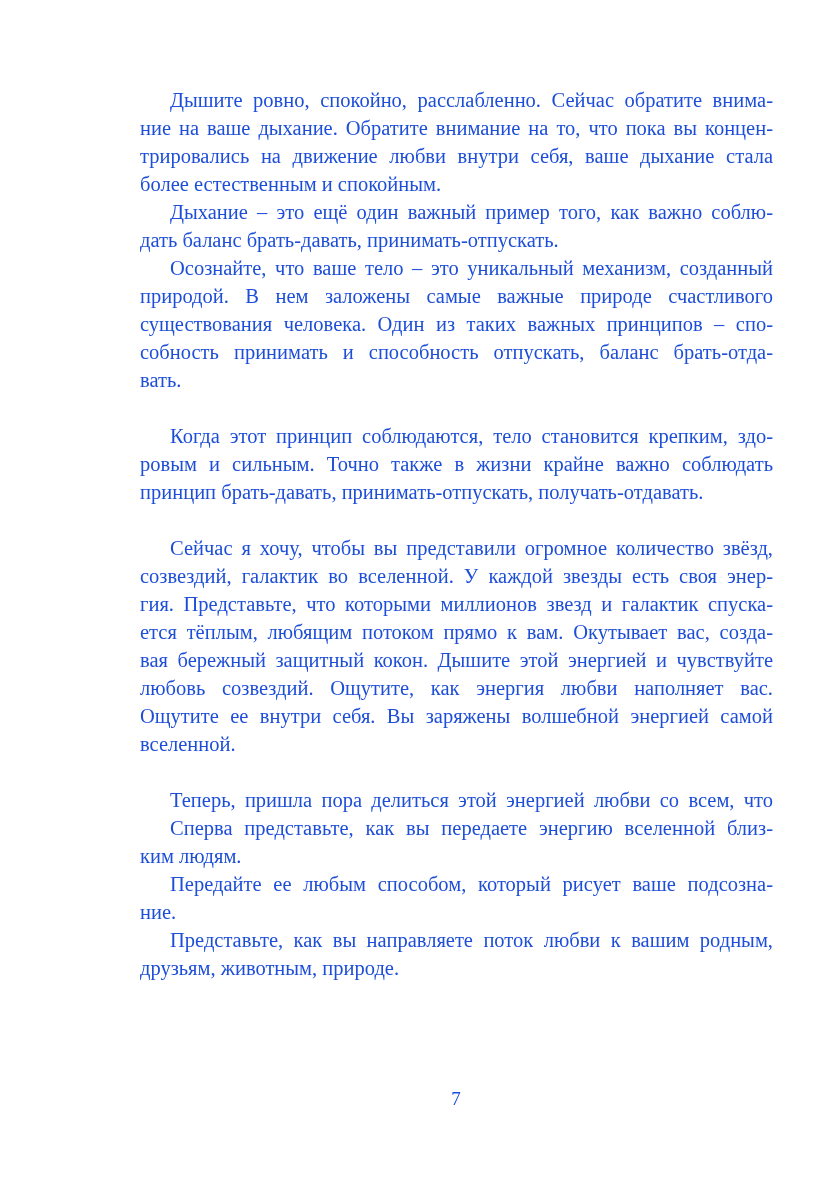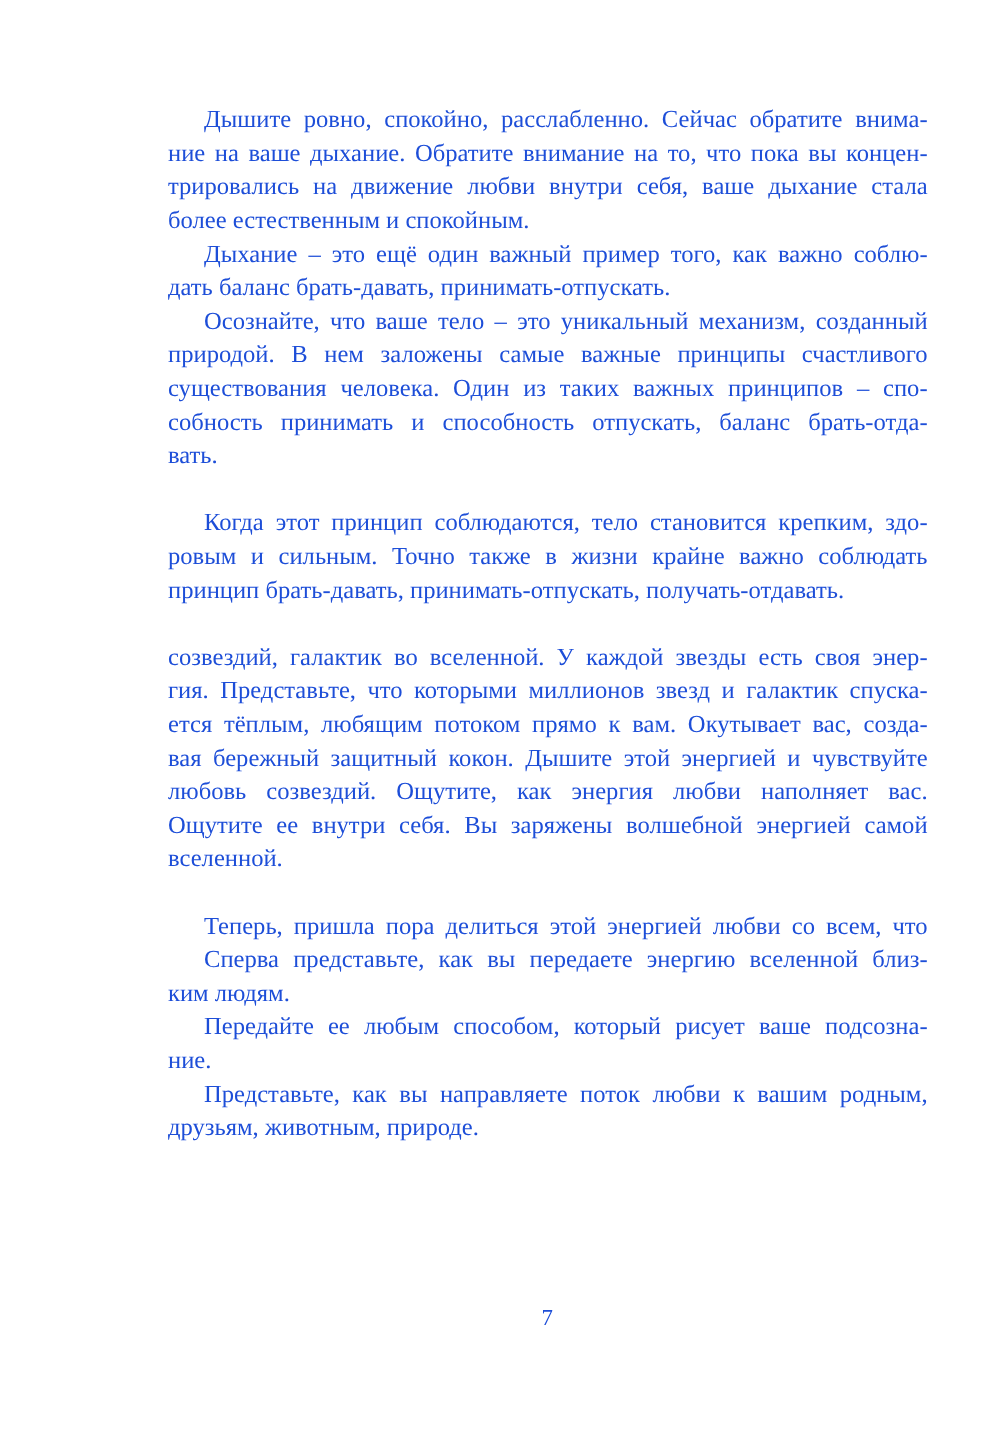--- a/index.html
+++ b/index.html
@@ -61,31 +61,32 @@
         <div class="line">ние на ваше дыхание. Обратите внимание на то, что пока вы концен-</div>
         <div class="line">трировались на движение любви внутри себя, ваше дыхание стала</div>
         <div class="line last">более естественным и спокойным.</div>
       </div>
       <div class="paragraph">
         <div class="line first">Дыхание – это ещё один важный пример того, как важно соблю-</div>
         <div class="line last">дать баланс брать-давать, принимать-отпускать.</div>
       </div>
       <div class="paragraph">
         <div class="line first">Осознайте, что ваше тело – это уникальный механизм, созданный</div>
-        <div class="line">природой. В нем заложены самые важные принципы счастливого</div>
+        <div class="line">природой. В нем заложены самые важные природе счастливого</div>
         <div class="line">существования человека. Один из таких важных принципов – спо-</div>
         <div class="line">собность принимать и способность отпускать, баланс брать-отда-</div>
         <div class="line last">вать.</div>
       </div>
       <div class="paragraph spaced">
         <div class="line first">Когда этот принцип соблюдаются, тело становится крепким, здо-</div>
         <div class="line">ровым и сильным. Точно также в жизни крайне важно соблюдать</div>
         <div class="line last">принцип брать-давать, принимать-отпускать, получать-отдавать.</div>
       </div>
       <div class="paragraph spaced">
+        <div class="line first">Сейчас я хочу, чтобы вы представили огромное количество звёзд,</div>
         <div class="line">созвездий, галактик во вселенной. У каждой звезды есть своя энер-</div>
         <div class="line">гия. Представьте, что которыми миллионов звезд и галактик спуска-</div>
         <div class="line">ется тёплым, любящим потоком прямо к вам. Окутывает вас, созда-</div>
         <div class="line">вая бережный защитный кокон. Дышите этой энергией и чувствуйте</div>
         <div class="line">любовь созвездий. Ощутите, как энергия любви наполняет вас.</div>
         <div class="line">Ощутите ее внутри себя. Вы заряжены волшебной энергией самой</div>
         <div class="line last">вселенной.</div>
       </div>
       <div class="paragraph spaced">
         <div class="line first">Теперь, пришла пора делиться этой энергией любви со всем, что</div>

